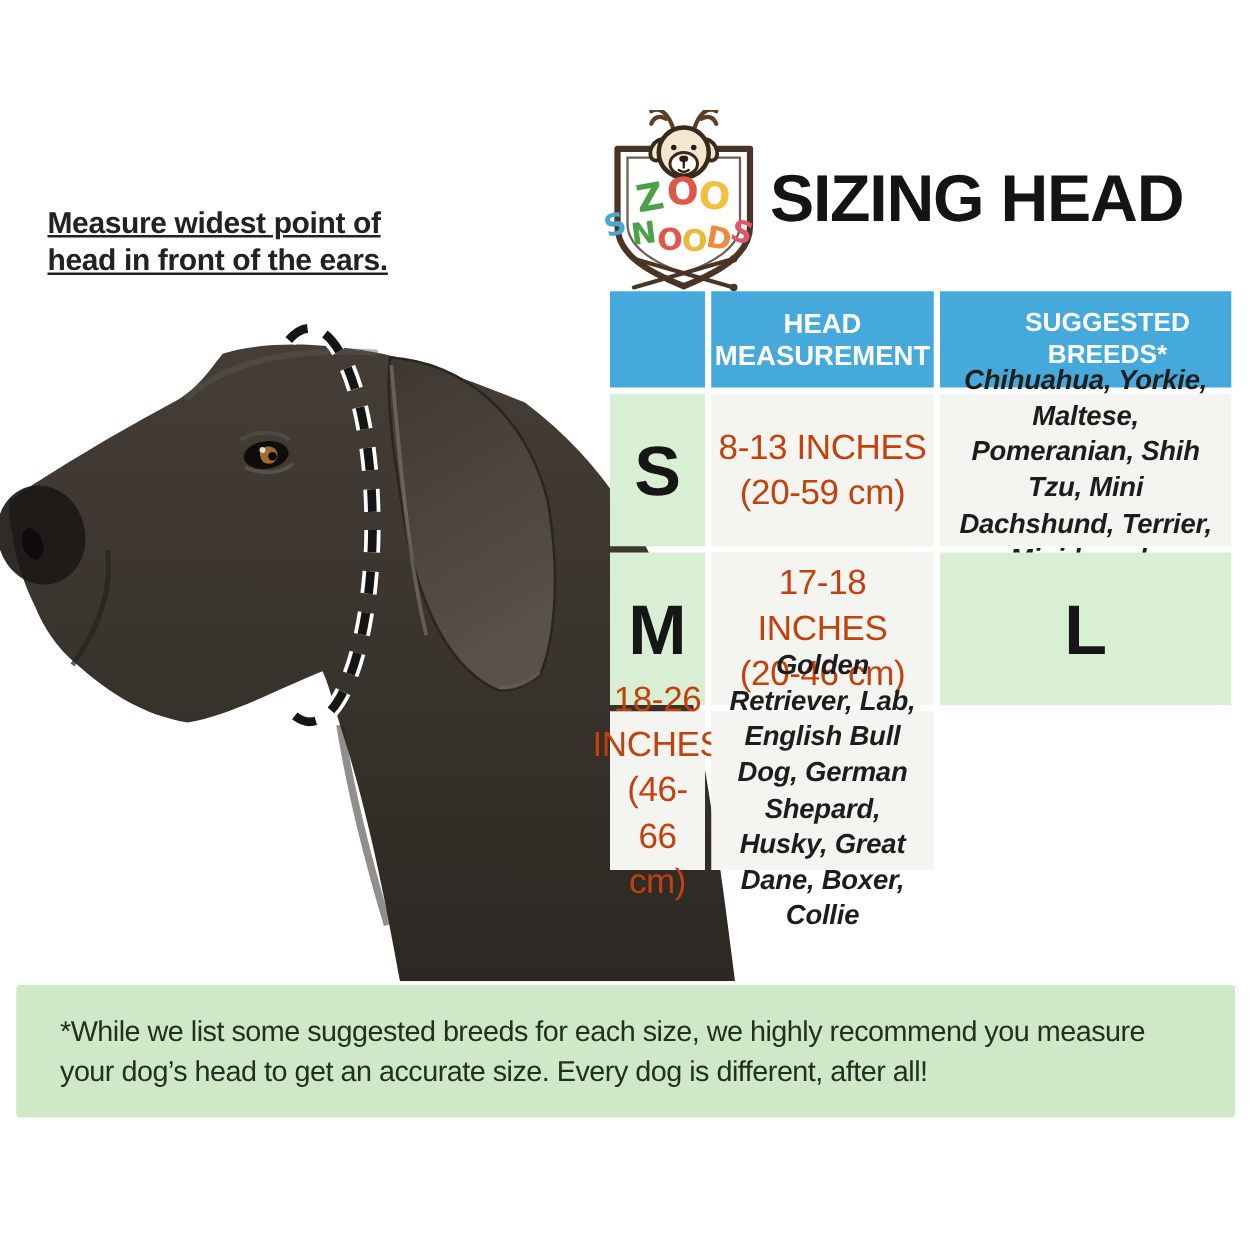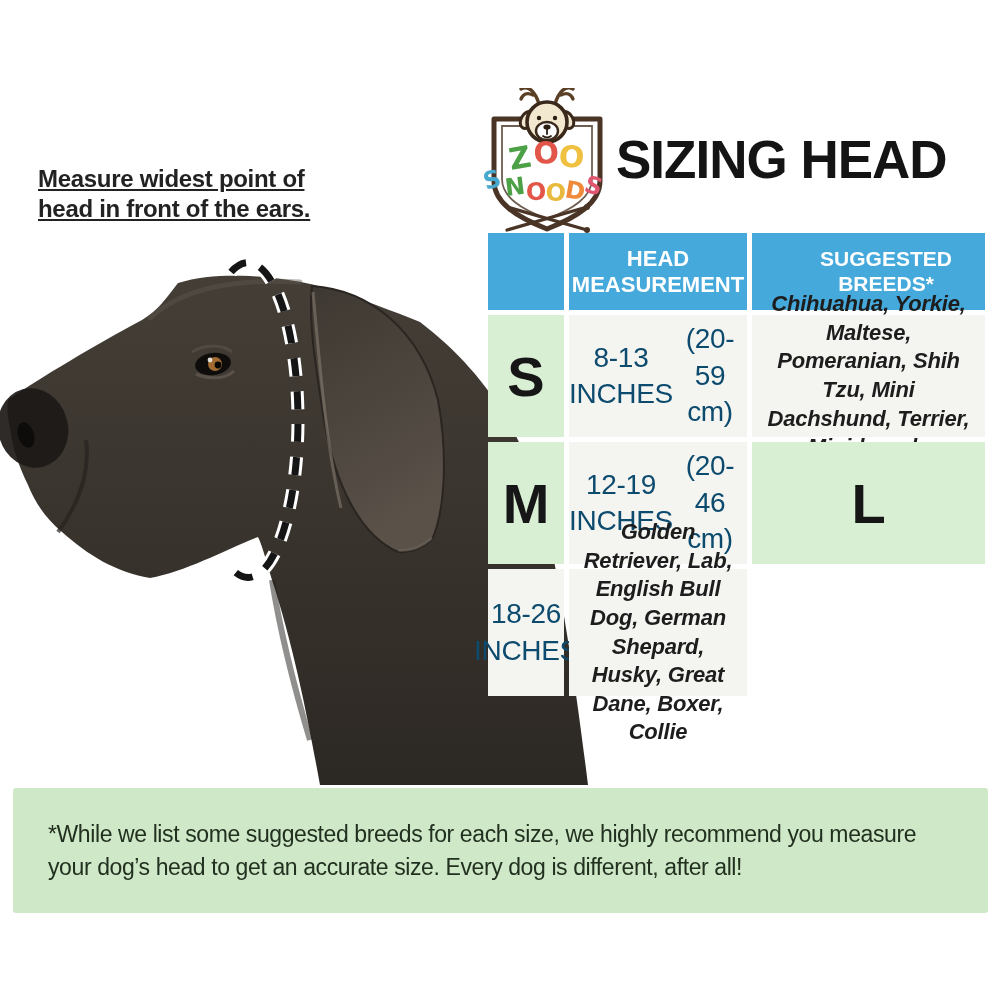--- a/index.html
+++ b/index.html
@@ -24,27 +24,27 @@
   
   .sizing-table{
     position:absolute;left:488px;top:233px;width:497px;z-index:2;
     display:grid;grid-template-columns:76px 178px 1fr;
     grid-template-rows:77px 122px 122px 127px;gap:5px;
   }
   .cell{display:flex;align-items:center;justify-content:center;text-align:center;}
   .hcell{background:var(--header-blue);color:#fff;font-weight:700;font-size:22px;line-height:1.18;}
   .hcell.breeds-h{font-size:21px;padding-left:35px;}
   .size-cell{background:var(--size-green);font-size:56px;font-weight:800;color:#161616;}
-  .data-cell{background:var(--cell-bg);flex-direction:row;font-size:28px;color:#0c4a6e;line-height:1.3;letter-spacing:-0.3px;}
+  .data-cell{background:var(--cell-bg);flex-direction:column;font-size:28px;color:#c2410c;line-height:1.3;letter-spacing:-0.3px;}
   .breeds-cell{background:var(--cell-bg);font-style:italic;font-weight:600;font-size:22px;line-height:1.3;padding:0 8px;color:#1d1d1d;letter-spacing:-0.2px;}
   
   .dog-svg{position:absolute;left:0;top:250px;width:600px;height:535px;z-index:1;}
   
   .footnote{
-    position:absolute;left:13px;top:788px;width:975px;height:125px;z-index:3;
+    position:absolute;left:13px;top:788px;width:975px;height:106px;z-index:3;
     background:var(--banner-green);border-radius:3px;
     display:flex;align-items:center;
   }
   .footnote-text{
     padding-left:35px;padding-right:18px;
     font-size:23px;line-height:1.4;color:#22301f;letter-spacing:-0.4px;
     white-space:pre-line;
   }
   .logo-letter{font-family:"DejaVu Sans",sans-serif;font-weight:800;}
 </style>
@@ -195,29 +195,30 @@
       <span>(20-59 cm)</span>
     </div>
     <div class="cell breeds-cell">
       <span>Chihuahua, Yorkie, Maltese, Pomeranian, Shih Tzu, Mini Dachshund, Terrier, Mini-breeds</span>
     </div>
 
     <div class="cell size-cell">
       <span>M</span>
     </div>
     <div class="cell data-cell">
-      <span>12-19 INCHES</span>
+      <span>17-18 INCHES</span>
       <span>(20-46 cm)</span>
     </div>
 
     <div class="cell size-cell">
       <span>L</span>
     </div>
     <div class="cell data-cell">
       <span>18-26 INCHES</span>
+      <span>(46-66 cm)</span>
     </div>
     <div class="cell breeds-cell">
       <span>Golden Retriever, Lab, English Bull Dog, German Shepard, Husky, Great Dane, Boxer, Collie</span>
     </div>
   </div>
 
   <div class="footnote">
     <div class="footnote-text">*While we list some suggested breeds for each size, we highly recommend you measure
 your dog’s head to get an accurate size. Every dog is different, after all!</div>
   </div>

